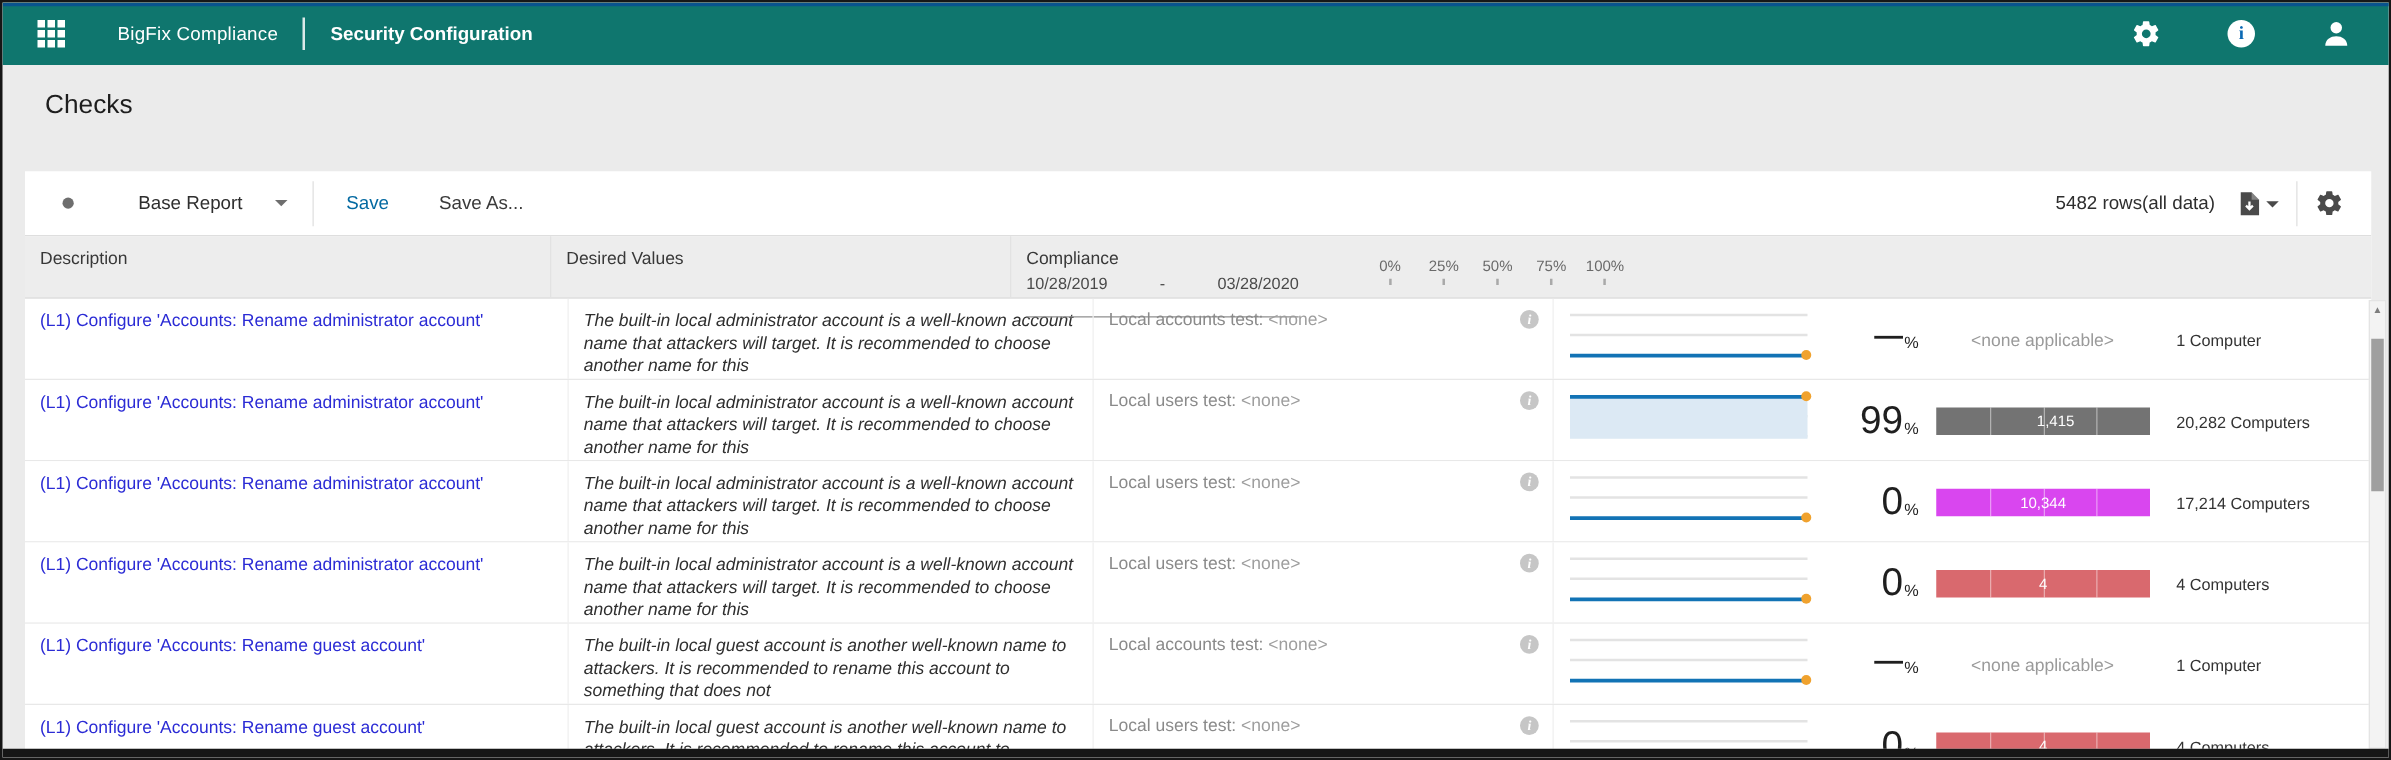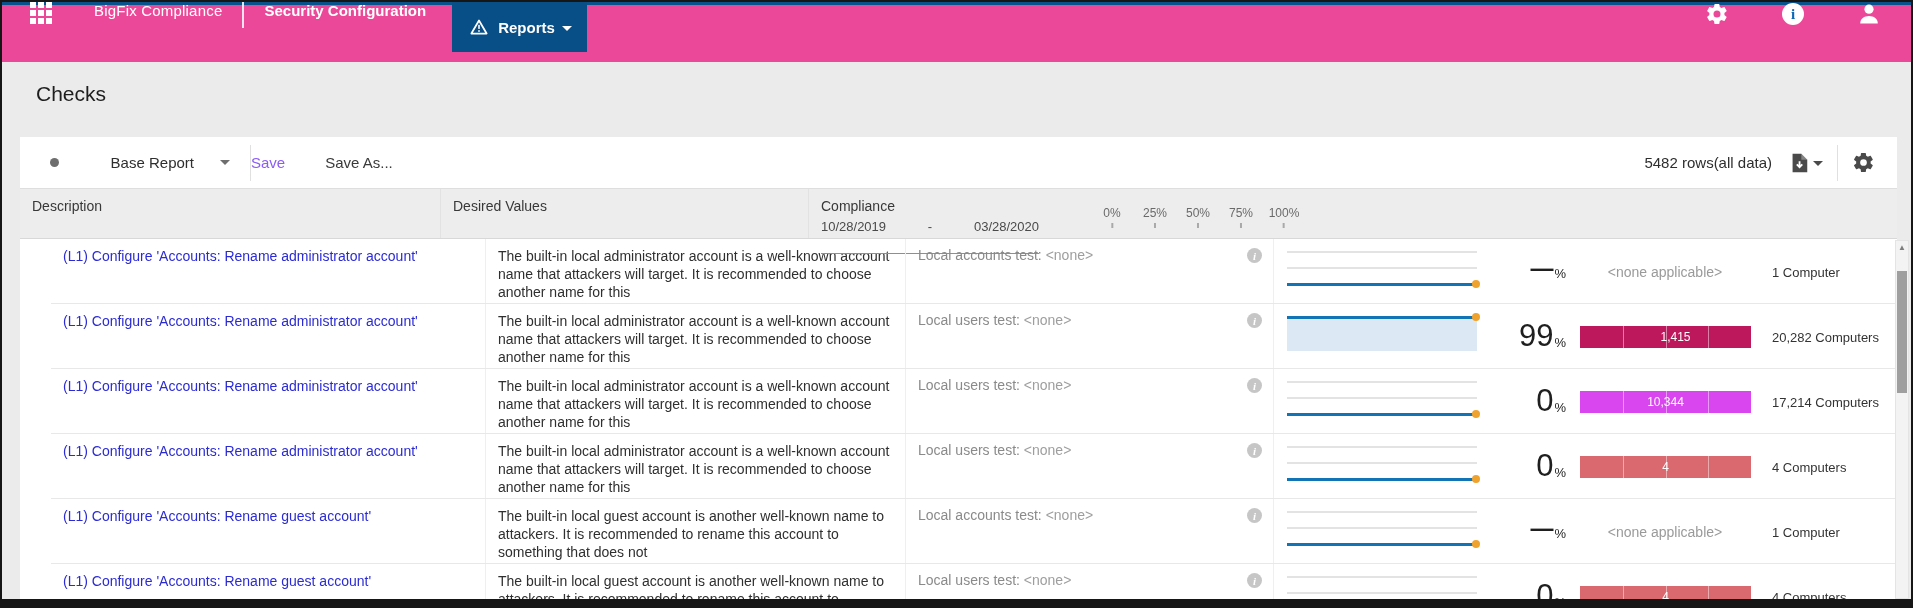--- a/index.html
+++ b/index.html
@@ -5,21 +5,21 @@
   html,body{margin:0;padding:0;background:#fff;}
   *{box-sizing:border-box;}
   .frame{
     position:relative;width:1913px;height:608px;overflow:hidden;
     border:2px solid #161616;background:#ebebeb;
     font-family:"Liberation Sans","DejaVu Sans",sans-serif;
   }
   .bottom-strip{position:absolute;left:0;right:0;bottom:0;height:7px;background:#161616;z-index:60;}
 
   
-  .navbar{height:60px;background:#ec4899;display:flex;align-items:flex-start;color:#fff;
+  .navbar{height:50px;background:#0f766e;display:flex;align-items:center;color:#fff;
           box-shadow:inset 0 3px 0 #09538d;position:relative;z-index:5;}
   .appgrid{margin-left:28px;display:grid;grid-template-columns:repeat(3,6px);grid-template-rows:repeat(3,6px);gap:2px;cursor:pointer;}
   .appgrid i{background:#fff;display:block;}
   .brand{margin-left:42px;font-size:15px;font-weight:500;letter-spacing:.2px;cursor:pointer;}
   .nav-divider{width:2px;height:26px;background:#ffffff;opacity:.85;margin:0 20px;}
   .module{font-size:15px;font-weight:bold;cursor:pointer;}
   .reports-tab{height:50px;margin-left:26px;padding:0 15px;background:#084e87;display:flex;align-items:center;gap:7px;cursor:pointer;}
   .reports-tab .label{font-size:15px;font-weight:bold;}
   .caret-down{width:0;height:0;border-left:5px solid transparent;border-right:5px solid transparent;border-top:5px solid #fff;margin-top:2px;}
   .nav-right{margin-left:auto;display:flex;align-items:center;gap:52px;margin-right:30px;}
@@ -32,21 +32,21 @@
   .page-title{font-size:21px;color:#1e1e1e;margin:20px 0 0 34px;}
   .card{position:absolute;left:18px;top:135px;width:1877px;bottom:7px;background:#fff;overflow:hidden;}
 
   
   .toolbar{height:52px;border-bottom:1px solid #dedede;display:flex;align-items:center;font-size:15px;text-align:right;}
   .bullet{width:9px;height:9px;border-radius:50%;background:#6e6e6e;margin-left:30px;}
   .report-select{display:flex;align-items:center;cursor:pointer;}
   .report-name{margin-left:15px;color:#2e2e2e;width:120px;}
   .sel-caret{width:0;height:0;border-left:5px solid transparent;border-right:5px solid transparent;border-top:5px solid #6e6e6e;margin-left:26px;}
   .tb-divider{width:1px;height:36px;background:#e0e0e0;margin-left:20px;}
-  .save-btn{color:#8b5cf6;cursor:default;}
+  .save-btn{margin-left:26px;color:#0369a1;cursor:default;}
   .saveas-btn{margin-left:40px;color:#3a3a3a;cursor:pointer;}
   .tb-spacer{flex:1;}
   .row-count{color:#2e2e2e;}
   .export-btn{display:flex;align-items:center;margin-left:16px;cursor:pointer;gap:3px;}
   .tb-divider2{width:1px;height:36px;background:#e0e0e0;margin:0 14px;}
   .gear-btn{margin-right:22px;cursor:pointer;display:flex;}
 
   
   .thead{height:50px;background:#ededed;border-bottom:1px solid #d8d8d8;display:flex;}
   .th{padding:9px 0 0 12px;font-size:14px;color:#383838;}
@@ -55,25 +55,25 @@
   .w-desc{width:420px;}
   .w-desired{width:368px;}
   .w-comp{flex:1;position:relative;}
   .th-comp-title{font-size:14px;color:#383838;}
   .dates{display:inline-flex;justify-content:space-between;width:218px;margin-top:5px;
          border-bottom:1px solid #8f8f8f;padding-bottom:19px;font-size:13px;color:#4a4a4a;cursor:pointer;}
   .scale-item{position:absolute;top:17px;transform:translateX(-50%);text-align:center;font-size:12px;color:#6a6a6a;}
   .tickmark{width:2px;height:5px;background:#a9a9a9;margin:3px auto 0;}
 
   
-  .row{display:flex;height:65px;border-bottom:1px solid #e8e8e8;background:#fff;margin-left:31px;}
+  .row{display:flex;height:65px;border-bottom:1px solid #e8e8e8;background:#fff;}
   .cell{padding:8px 12px;overflow:hidden;}
   .cell + .cell{border-left:1px solid #efefef;}
   .c-name a{font-size:14px;line-height:19px;color:#2b2bd5;text-decoration:none;cursor:pointer;}
-  .c-desc{font-size:14px;line-height:18px;color:#2f2f2f;}
+  .c-desc{font-size:14px;line-height:18px;color:#2f2f2f;font-style:italic;}
   .c-desired{position:relative;font-size:14px;color:#8a8a8a;}
   .c-desired .none-val{color:#9e9e9e;}
   .info-icon{position:absolute;right:11px;top:9px;width:15px;height:15px;border-radius:50%;background:#c6c6c6;
              color:#fff;font-family:"Liberation Serif",serif;font-style:italic;font-weight:bold;font-size:11px;
              display:flex;align-items:center;justify-content:center;cursor:pointer;}
   .c-comp{position:relative;padding:0;}
 
   
   .spark{position:absolute;left:13px;top:0;width:190px;height:65px;}
   .spark i{position:absolute;display:block;}
@@ -115,31 +115,20 @@
         <i></i>
         <i></i>
         <i></i>
         <i></i>
         <i></i>
         <i></i>
     </div>
     <span class="brand">BigFix Compliance</span>
     <div class="nav-divider"></div>
     <span class="module">Security Configuration</span>
-    <div class="reports-tab">
-      <span class="nav-icon">
-        <svg width="18" height="16" viewBox="0 0 24 22">
-          <path d="M12 2 L22.5 20 H1.5 Z" fill="none" stroke="#fff" stroke-width="2.4" stroke-linejoin="round"></path>
-          <rect x="10.9" y="8" width="2.2" height="5.6" fill="#fff"></rect>
-          <rect x="10.9" y="15.4" width="2.2" height="2.2" fill="#fff"></rect>
-        </svg>
-      </span>
-      <span class="label">Reports</span>
-      <span class="caret-down"></span>
-    </div>
     <div class="nav-right">
       <span class="nav-icon">
         <svg width="24" height="24" viewBox="0 0 24 24">
             <path fill="#fff" d="M19.4 13c.04-.33.06-.66.06-1s-.02-.67-.06-1l2.1-1.65c.19-.15.24-.42.12-.64l-2-3.46c-.12-.22-.39-.3-.61-.22l-2.49 1a7.3 7.3 0 0 0-1.73-1L14.4 2.4a.5.5 0 0 0-.5-.4h-4a.5.5 0 0 0-.5.4l-.37 2.63c-.63.26-1.2.6-1.73 1l-2.49-1a.5.5 0 0 0-.61.22l-2 3.46c-.12.22-.07.49.12.64L4.4 11c-.04.33-.06.66-.06 1s.02.67.06 1l-2.1 1.65a.5.5 0 0 0-.12.64l2 3.46c.12.22.39.3.61.22l2.49-1c.53.4 1.1.74 1.73 1l.37 2.63c.04.23.25.4.5.4h4c.25 0 .46-.17.5-.4l.37-2.63c.63-.26 1.2-.6 1.73-1l2.49 1c.22.08.49 0 .61-.22l2-3.46a.5.5 0 0 0-.12-.64L19.4 13zM12 15.5a3.5 3.5 0 1 1 0-7 3.5 3.5 0 0 1 0 7z"></path>
           </svg>
       </span>
       <span class="nav-icon">
           <span class="info-circle">i</span>
         </span>
       <span class="nav-icon">
@@ -246,21 +235,21 @@
               <i class="g g2"></i>
         <i class="fill"></i>
         <i class="blue">
                 <i class="dot"></i>
               </i>
       </div>
       <div class="pct">
         <span class="pct-num">99</span>
         <span class="pct-sign">%</span>
       </div>
-      <div class="bar" style="background: #be185d; padding-left: 20px;">
+      <div class="bar" style="background: #737373; padding-left: 20px;">
         <i class="vline v25"></i><i class="vline v50"></i><i class="vline v75"></i>
         <span>1,415</span>
       </div>
 
       <div class="computers">20,282 Computers</div>
     </div>
   </div>
 
   <div class="row">
     <div class="cell c-name w-name">

